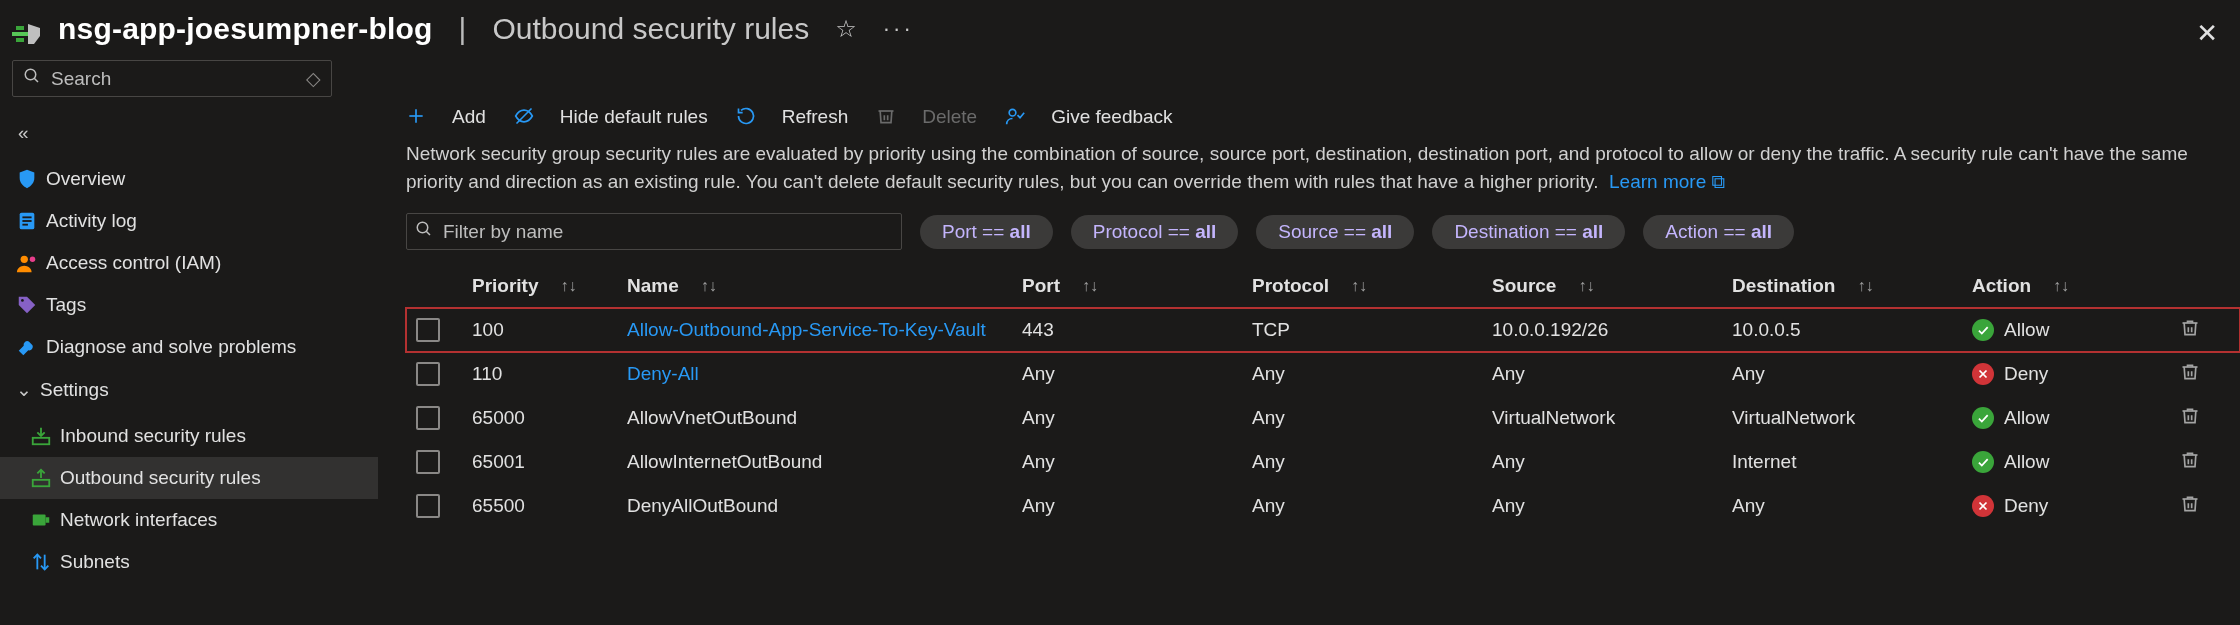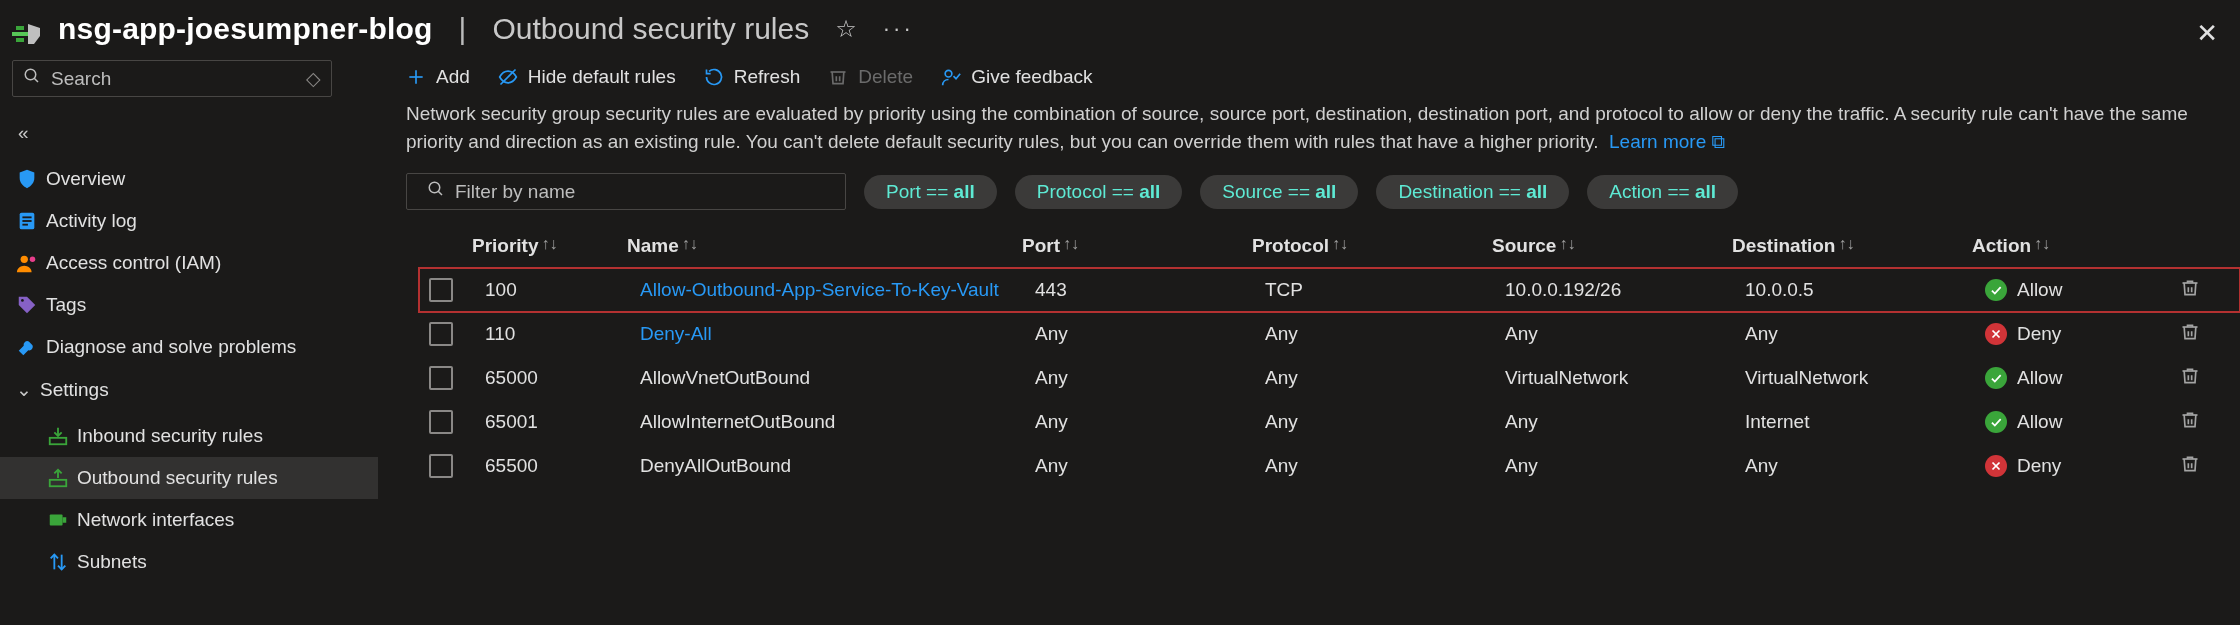--- a/index.html
+++ b/index.html
@@ -109,42 +109,42 @@
     gap: 8px;
     padding: 10px 16px;
     cursor: pointer;
     color: #e1e1e1;
     font-size: 19px;
   }
   .nav-item.section {
     font-weight: 400;
   }
   .nav-item.sub {
-    padding-left: 47px;
+    padding-left: 30px;
   }
   .nav-item.selected {
     background: #323130;
   }
   .nav-icon { width: 22px; height: 22px; display:flex; align-items:center; justify-content:center; }
   .chev { width: 16px; display:inline-flex; justify-content:center; color:#c8c8c8;}
 
   
   .toolbar {
     display: flex;
     gap: 28px;
     align-items: center;
     padding: 10px 0 12px 0;
   }
   .tool {
     display: flex;
-    align-items: center;
-    gap: 10px;
+    gap: 26px;
     font-size: 19px;
     color: #e1e1e1;
     cursor: pointer;
+    margin-top: 40px;
   }
   .tool.disabled { color: #6b6b6b; }
   .tool svg { width: 20px; height: 20px; }
 
   
   .desc {
     font-size: 19px;
     line-height: 1.45;
     color: #d0d0d0;
     padding-right: 40px;
@@ -156,39 +156,39 @@
   .filters {
     display: flex;
     gap: 18px;
     align-items: center;
     margin-bottom: 14px;
   }
   .filter-box {
     display: flex;
     gap: 10px;
     border: 1px solid #484644;
-    padding: 6px 20px;
+    padding: 6px 8px;
     border-radius: 2px;
-    width: 440px;
+    width: 496px;
   }
   .filter-box input {
     flex: 1;
     background: transparent;
     border: none;
     color: #e1e1e1;
     font-size: 19px;
     outline: none;
   }
   .filter-box input::placeholder { color: #bdbdbd; }
   .pill {
     background: #3b3a39;
     border-radius: 22px;
     padding: 6px 22px;
     font-size: 19px;
-    color: #5eead4;
+    color: #c4b5fd;
     cursor: pointer;
     white-space: nowrap;
   }
   .pill b { font-weight: 600; }
 
   
   .table { width: 100%; }
   .thead, .trow {
     display: grid;
     grid-template-columns:
@@ -203,23 +203,23 @@
       60px;         
     align-items: center;
     min-height: 44px;
     padding: 0 0 0 10px;
   }
   .thead {
     color: #e1e1e1;
     font-weight: 600;
     font-size: 19px;
   }
-  .th { display:flex; align-items:flex-start; gap:3px; cursor:pointer;}
+  .th { display:flex; align-items:center; gap:22px; cursor:pointer;}
   .sort { font-size: 16px; color:#9e9e9e; }
-  .trow { border-top: 0; position: relative; margin-left: 13px; }
+  .trow { border-top: 0; position: relative; }
   .trow.highlight { outline: 2px solid #b43131; outline-offset: -1px; }
   .cb {
     width: 24px; height: 24px;
     border: 2px solid #8a8886;
     border-radius: 2px;
     background: transparent;
   }
   .link { color: #2899f5; cursor: pointer; }
   .name-offset { padding-left: 0; }
   .action-cell { display:flex; align-items:center; gap:10px; }

